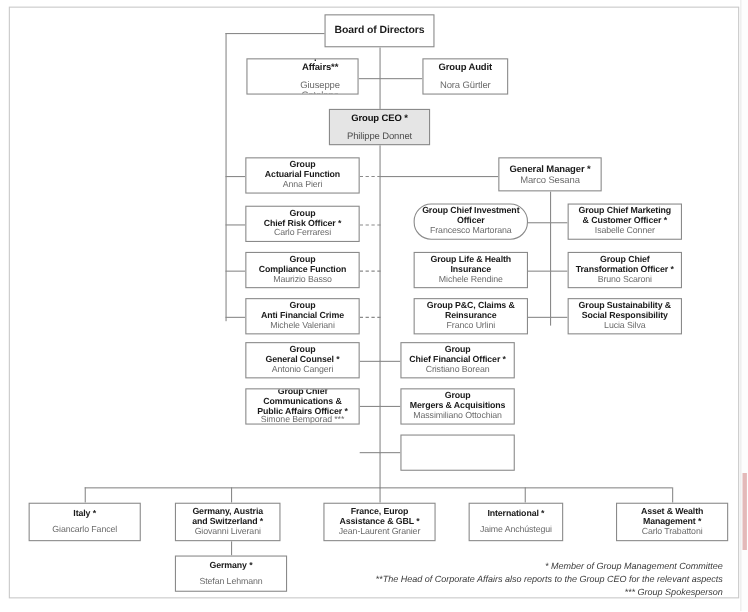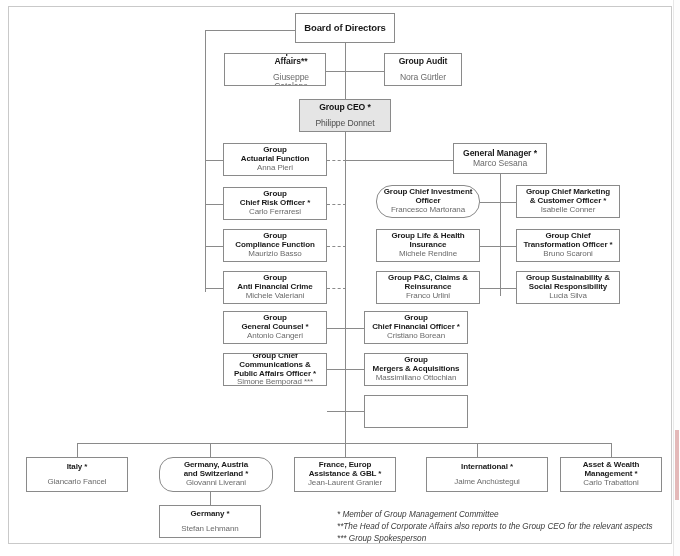--- a/index.html
+++ b/index.html
@@ -72,21 +72,21 @@
 
   #footnotes{
     position:absolute;
     left:337px;top:509px;width:320px;
     font-style:italic;
     font-size:8.2px;
     color:#3a3a3a;
     line-height:1.45;
     z-index:6;
   }
-  #footnotes div{white-space:nowrap;}
+  #footnotes div{white-space:nowrap;text-align:right;}
 </style>
 </head>
 <body>
 
 <div id="canvas">
   <div id="frame"></div>
 
   <div class="ln lnv" style="left:345px;top:43px;height:65px;"></div>
 
   <div class="ln lnh" style="left:205px;top:30px;width:141px;"></div>
@@ -246,38 +246,38 @@
   <div class="node s9 gap4" style="left:364px;top:395px;width:104px;height:33px;gap:26px;">
     <div class="title">GCEO Office</div>
     <div class="person">Pedro Gonzalez Rossia</div>
   </div>
 
   <div class="node s9 gap4" style="left:26px;top:457px;width:102px;height:35px;">
     <div class="title">Italy *</div>
     <div class="person">Giancarlo Fancel</div>
   </div>
 
-  <div class="node s9" style="left:159px;top:457px;width:114px;height:35px;border-radius:14px;">
+  <div class="node s9" style="left:159px;top:457px;width:96px;height:35px;">
     <div class="title">Germany, Austria</div>
     <div class="title">and Switzerland *</div>
     <div class="person">Giovanni Liverani</div>
   </div>
 
   <div class="node s9 gap4" style="left:159px;top:505px;width:102px;height:33px;">
     <div class="title">Germany *</div>
     <div class="person">Stefan Lehmann</div>
   </div>
 
   <div class="node s9" style="left:294px;top:457px;width:102px;height:35px;">
     <div class="title">France, Europ</div>
     <div class="title">Assistance &amp; GBL *</div>
     <div class="person">Jean-Laurent Granier</div>
   </div>
 
-  <div class="node s9 gap4" style="left:426px;top:457px;width:122px;height:35px;">
+  <div class="node s9 gap4" style="left:426px;top:457px;width:86px;height:35px;">
     <div class="title">International *</div>
     <div class="person">Jaime Anchústegui</div>
   </div>
 
   <div class="node s9" style="left:560px;top:457px;width:102px;height:35px;">
     <div class="title">Asset &amp; Wealth</div>
     <div class="title">Management *</div>
     <div class="person">Carlo Trabattoni</div>
   </div>
 

